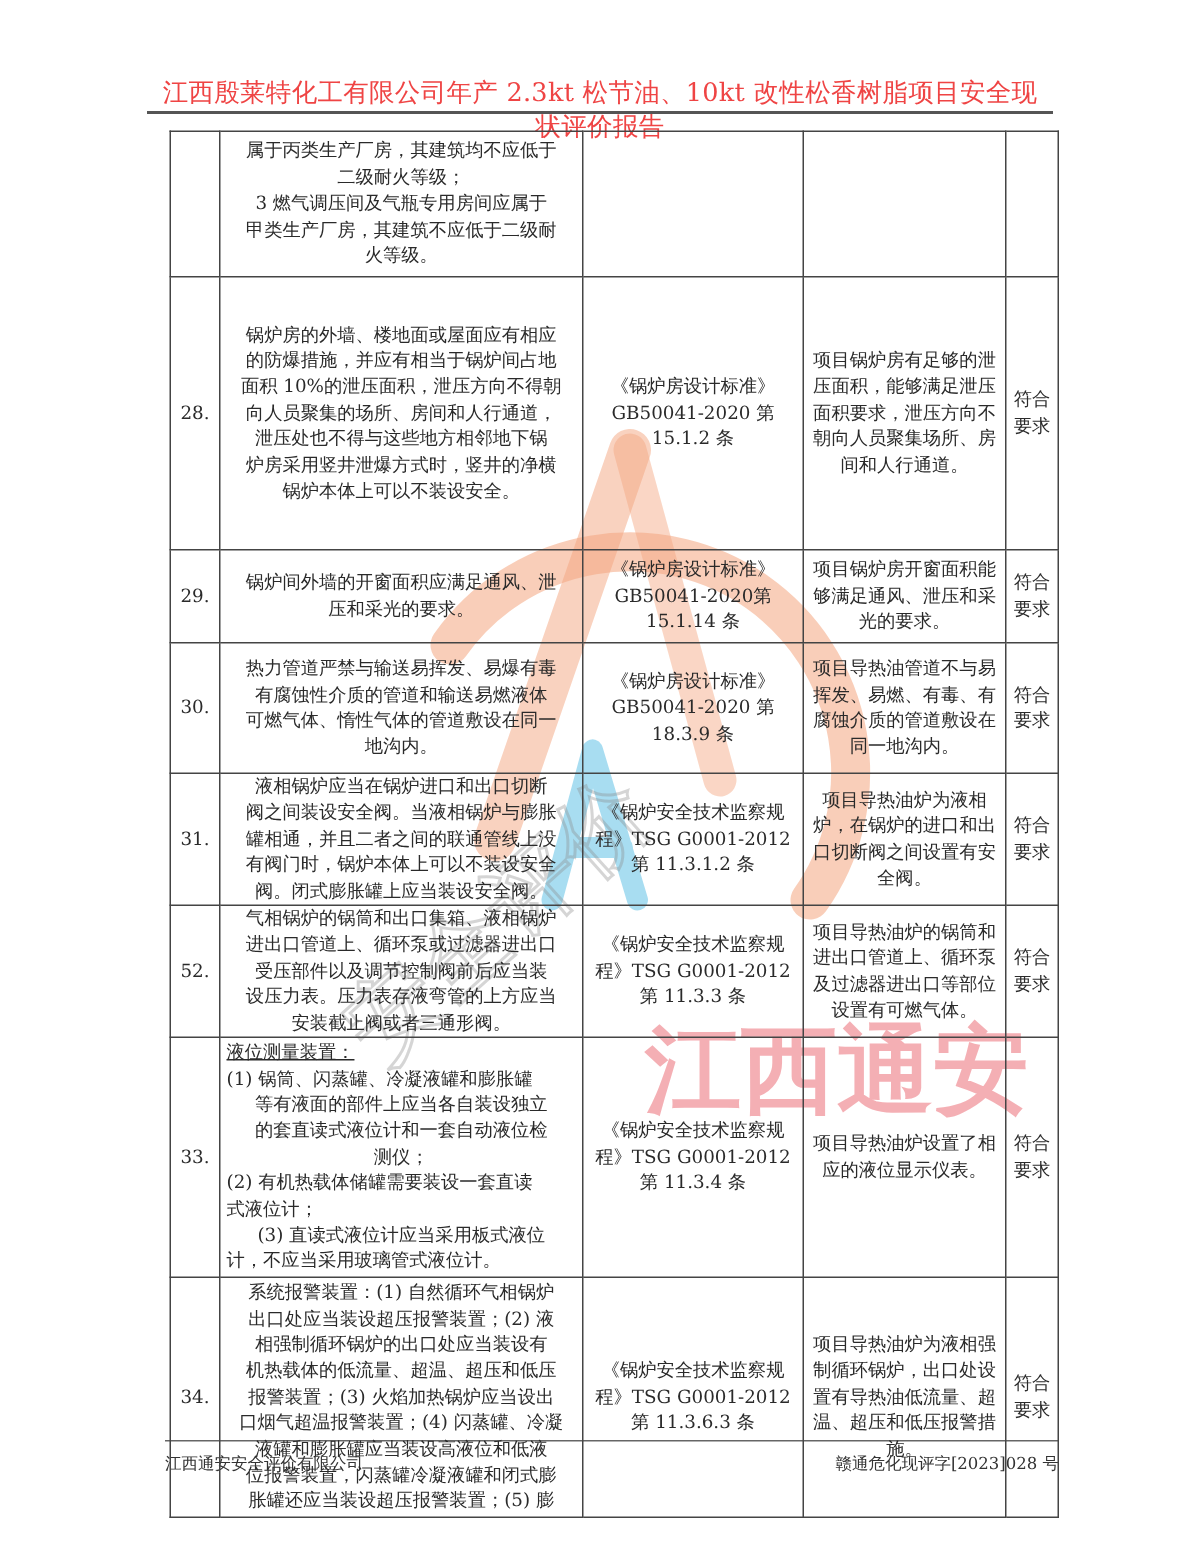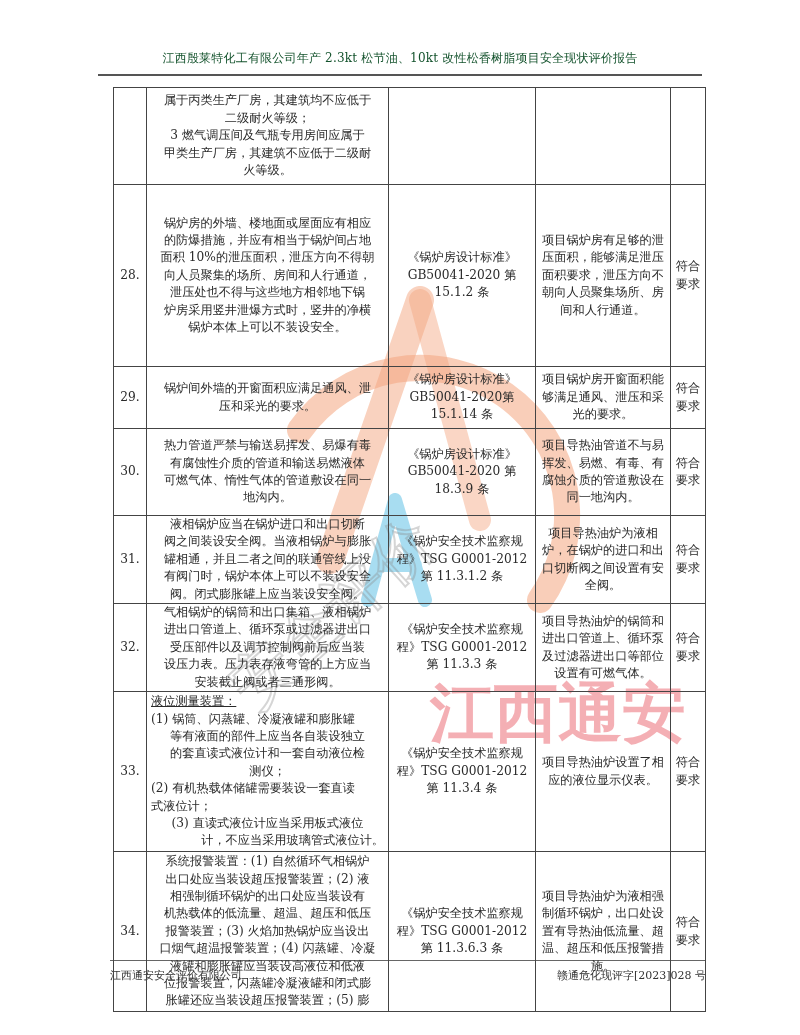--- a/index.html
+++ b/index.html
@@ -2,21 +2,21 @@
 <html><head>
 <meta charset="utf-8">
 <style>
   html, body { margin: 0; padding: 0; }
   body {
     width: 800px; height: 1035px; background: #ffffff; position: relative; overflow: hidden;
     font-family: "DejaVu Serif", "Liberation Serif", serif; color: #2a2a2a;
   }
   .header-title {
     position: absolute; top: 50px; left: 100px; width: 600px; text-align: center;
-    font-size: 12px; color: #14532d; letter-spacing: 0.2px;
+    font-size: 17px; color: #ef4444; letter-spacing: 0.2px;
   }
   .header-rule {
     position: absolute; top: 74px; left: 98px; width: 604px; height: 0;
     border-top: 2px solid #555;
   }
   .footer-rule {
     position: absolute; top: 960px; left: 110px; width: 596px; height: 0;
     border-top: 1px solid #666;
   }
   .footer {
@@ -131,21 +131,21 @@
           <span class="lines">阀之间装设安全阀。当液相锅炉与膨胀</span>
           <span class="lines">罐相通，并且二者之间的联通管线上没</span>
           <span class="lines">有阀门时，锅炉本体上可以不装设安全</span>
           <span class="lines">阀。闭式膨胀罐上应当装设安全阀。</span>
         </td>
         <td class="basis"><span class="lines">《锅炉安全技术监察</span><span class="lines">规程》TSG G0001-2012</span><span class="lines">第 11.3.1.2 条</span></td>
         <td class="finding"><span class="lines">项目导热油炉为液</span><span class="lines">相炉，在锅炉的进口</span><span class="lines">和出口切断阀之间</span><span class="lines">设置有安全阀。</span></td>
         <td class="result"><span class="lines">符合</span><span class="lines">要求</span></td>
       </tr>
       <tr style="height: 87px;">
-        <td class="num"><span>32.</span></td>
+        <td class="num"><span>52.</span></td>
         <td class="req">
           <span class="lines">气相锅炉的锅筒和出口集箱、液相锅炉</span>
           <span class="lines">进出口管道上、循环泵或过滤器进出口</span>
           <span class="lines">受压部件以及调节控制阀前后应当装</span>
           <span class="lines">设压力表。压力表存液弯管的上方应当</span>
           <span class="lines">安装截止阀或者三通形阀。</span>
         </td>
         <td class="basis"><span class="lines">《锅炉安全技术监察</span><span class="lines">规程》TSG G0001-2012</span><span class="lines">第 11.3.3 条</span></td>
         <td class="finding"><span class="lines">项目导热油炉的锅</span><span class="lines">筒和进出口管道上、</span><span class="lines">循环泵及过滤器进</span><span class="lines">出口等部位设置有</span><span class="lines">可燃气体。</span></td>
         <td class="result"><span class="lines">符合</span><span class="lines">要求</span></td>
@@ -154,21 +154,21 @@
         <td class="num"><span>33.</span></td>
         <td class="req">
           <span class="lines" style="text-align: left; text-decoration: underline;">液位测量装置：</span>
           <span class="lines" style="text-align: left;">(1) 锅筒、闪蒸罐、冷凝液罐和膨胀罐</span>
           <span class="lines">等有液面的部件上应当各自装设独立</span>
           <span class="lines">的套直读式液位计和一套自动液位检</span>
           <span class="lines">测仪；</span>
           <span class="lines" style="text-align: left;">(2) 有机热载体储罐需要装设一套直读</span>
           <span class="lines" style="text-align: left;">式液位计；</span>
           <span class="lines" style="text-align: center;">(3) 直读式液位计应当采用板式液位</span>
-          <span class="lines" style="text-align: right;">计，不应当采用玻璃管式液位计。</span>
+          <span class="lines" style="text-align: left;">计，不应当采用玻璃管式液位计。</span>
         </td>
         <td class="basis"><span class="lines">《锅炉安全技术监察</span><span class="lines">规程》TSG G0001-2012</span><span class="lines">第 11.3.4 条</span></td>
         <td class="finding"><span class="lines">项目导热油炉设置</span><span class="lines">了相应的液位显示</span><span class="lines">仪表。</span></td>
         <td class="result"><span class="lines">符合</span><span class="lines">要求</span></td>
       </tr>
       <tr style="height: 160px;">
         <td class="num"><span>34.</span></td>
         <td class="req">
           <span class="lines">系统报警装置：(1) 自然循环气相锅炉</span>
           <span class="lines">出口处应当装设超压报警装置；(2) 液</span>

